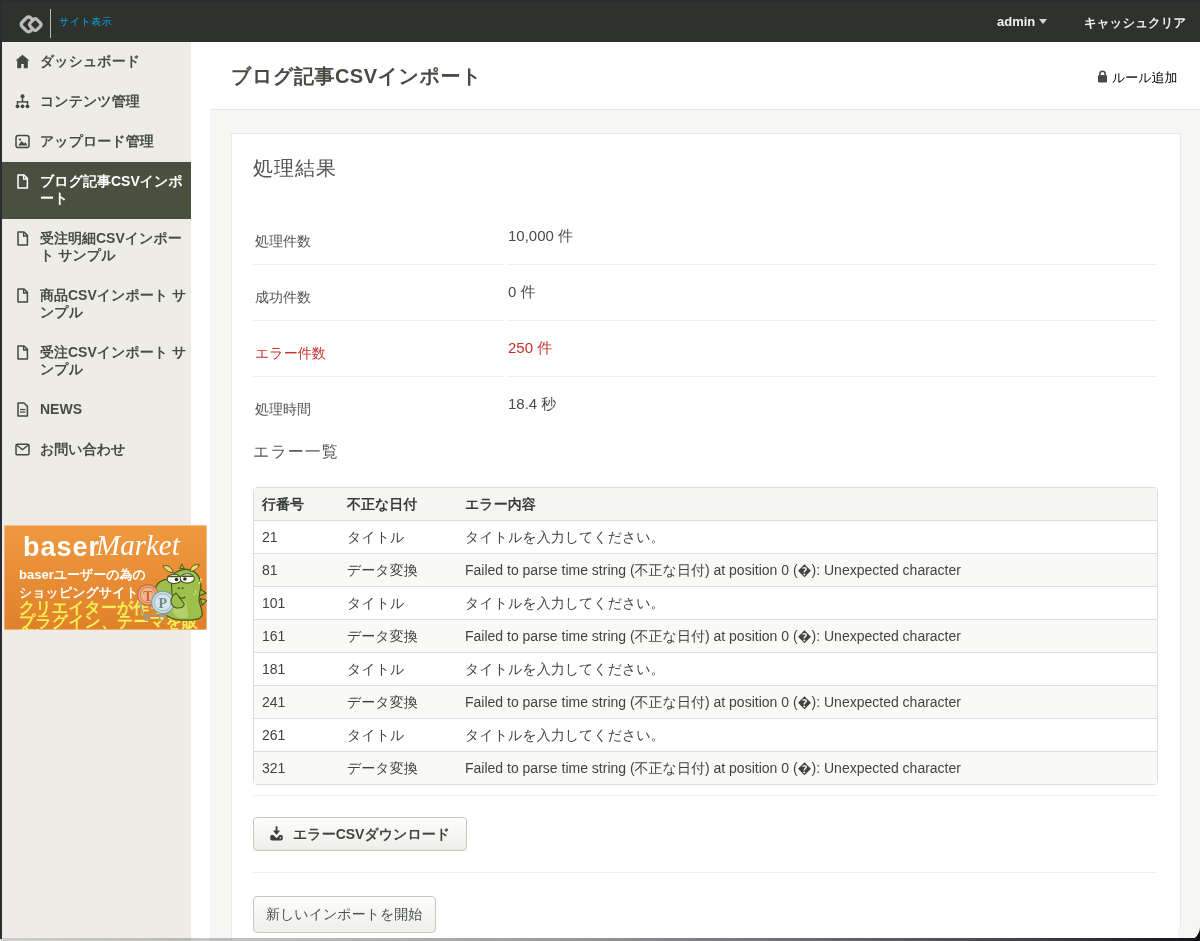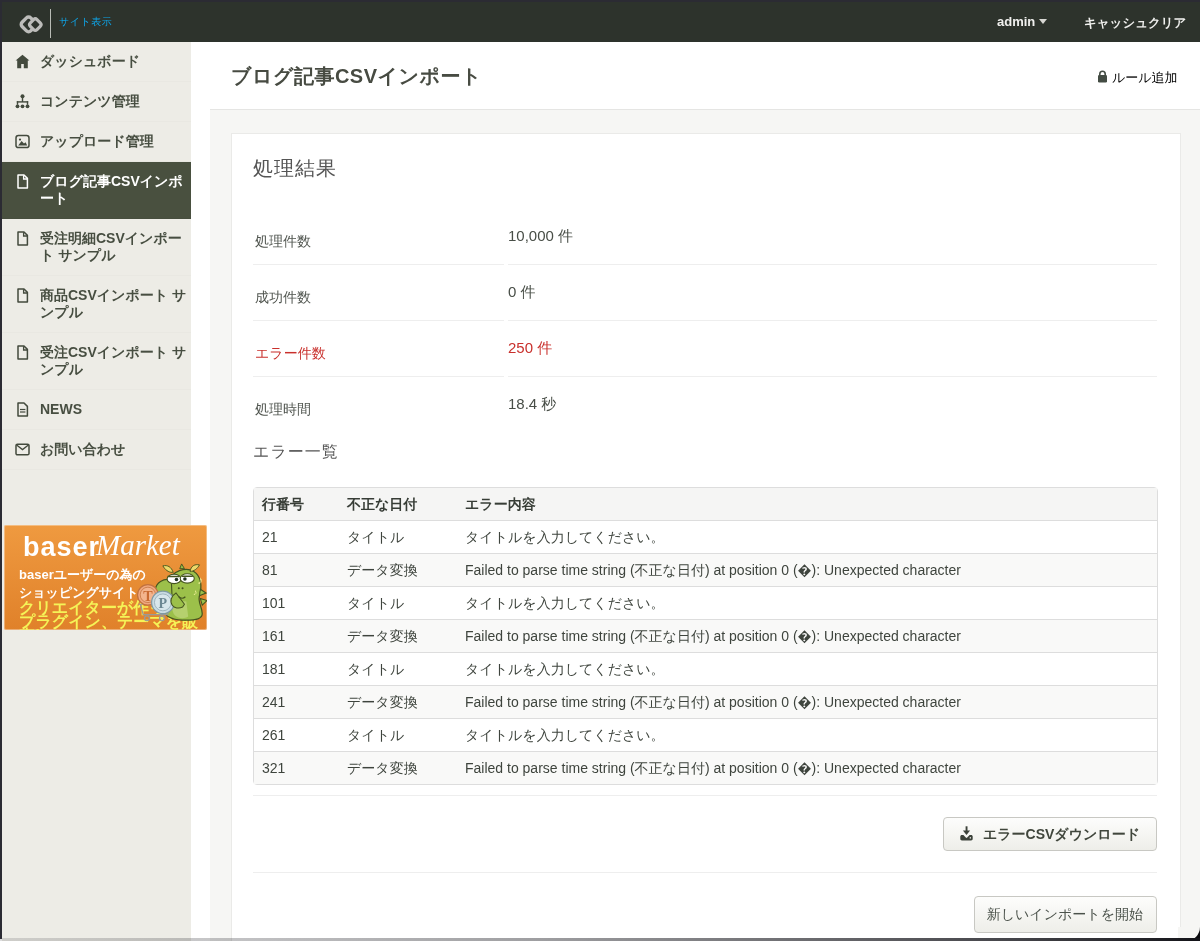--- a/index.html
+++ b/index.html
@@ -49,21 +49,21 @@
 .srow .lbl { width:251px; border-bottom:1px solid #eee; padding:25px 0 16px 2px; font-size:14px; color:#515650; line-height:14px; }
 .srow .val { flex:1; margin-left:4px; border-bottom:1px solid #eee; padding:19px 0 18px 0; font-size:15px; color:#484e47; line-height:16px; }
 .srow.nb .lbl, .srow.nb .val { border-bottom:none; }
 .srow.err .lbl, .srow.err .val { color:#c9302c; }
 .err-head { font-size:16px; color:#555; margin-top:10px; letter-spacing:1px; }
 table.errors { width:905px; border-collapse:separate; border-spacing:0; margin-top:24px; border:1px solid #ddd; border-radius:4px; font-size:14px; color:#3e443d; }
 table.errors th, table.errors td { text-align:left; font-weight:normal; padding:8px; line-height:16px; border-top:1px solid #ddd; }
 table.errors thead th { border-top:none; background:#f5f5f4; font-weight:bold; color:#373d36; }
 table.errors tbody tr:nth-child(even) td { background:#f9f9f8; }
 .hr1 { border:none; border-top:1px solid #eee; margin-top:10px; }
-.btnrow { text-align:right; }
+.btnrow { text-align:left; }
 .btn { display:inline-block; border:1px solid #c8c8c3; border-radius:4px; background:linear-gradient(to bottom,#fdfdfc,#eeeee9); font-size:14px; color:#40463c; text-decoration:none; }
 .btn-dl { margin-top:21px; padding:8px 16px; font-weight:bold; line-height:15px; }
 .btn-dl svg { vertical-align:-2px; margin-right:10px; }
 .btn-new { margin-top:23px; padding:10px 13px 10px 12px; line-height:15px; color:#4b524b; }
 .hr2 { border:none; border-top:1px solid #eee; margin-top:21px; }
 </style>
 </head>
 <body>
 <div class="main-bg"></div>
 <div class="main-header"></div>

